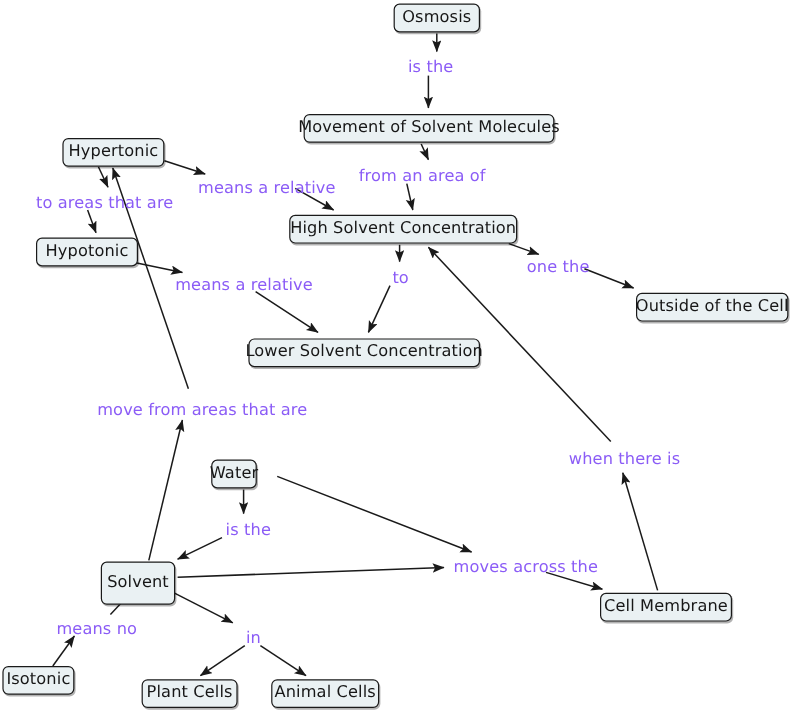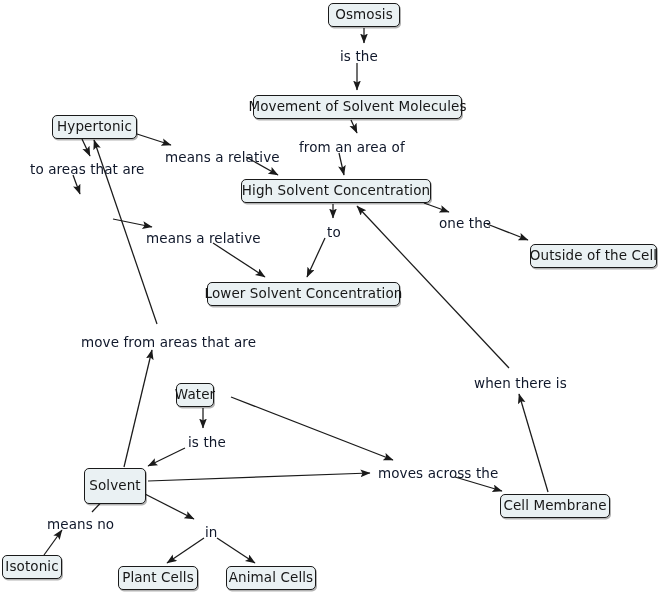--- a/index.html
+++ b/index.html
@@ -35,21 +35,21 @@
     line-height: 1;
     display: flex;
     align-items: center;
     justify-content: center;
     white-space: nowrap;
     letter-spacing: 0.1px;
     box-shadow: 1px 1.5px 0 rgba(0,0,0,0.30);
   }
   .linklabel {
     position: absolute;
-    color: #0f172a;
+    color: #8b5cf6;
     font-size: 13.5px;
     line-height: 1;
     white-space: nowrap;
     background: transparent;
     letter-spacing: 0.1px;
   }
 </style>
 </head>
 <body>
 
@@ -124,20 +124,23 @@
   </div>
 
   <div class="node" style="left:52px; top:115px; width:85px; height:24px;">
     <span>Hypertonic</span>
   </div>
 
   <div class="node" style="left:530px; top:244px; width:127px; height:24px;">
     <span>Outside of the Cell</span>
   </div>
 
+  <div class="node" style="left:30px; top:198px; width:85px; height:24px;">
+    <span>Hypotonic</span>
+  </div>
 
   <div class="node" style="left:176px; top:383px; width:38px; height:24px;">
     <span>Water</span>
   </div>
 
   <div class="node" style="left:84px; top:468px; width:62px; height:36px;">
     <span>Solvent</span>
   </div>
 
   <div class="node" style="left:2px; top:555px; width:60px; height:24px;">

